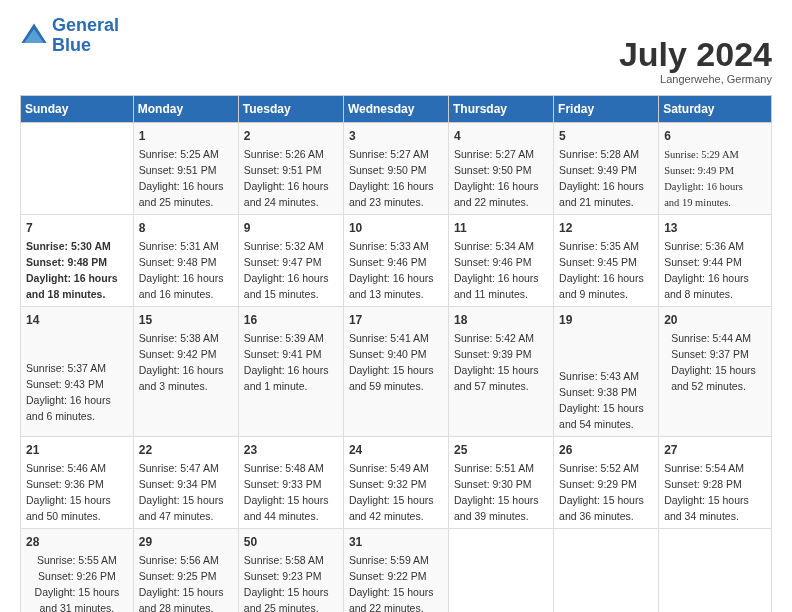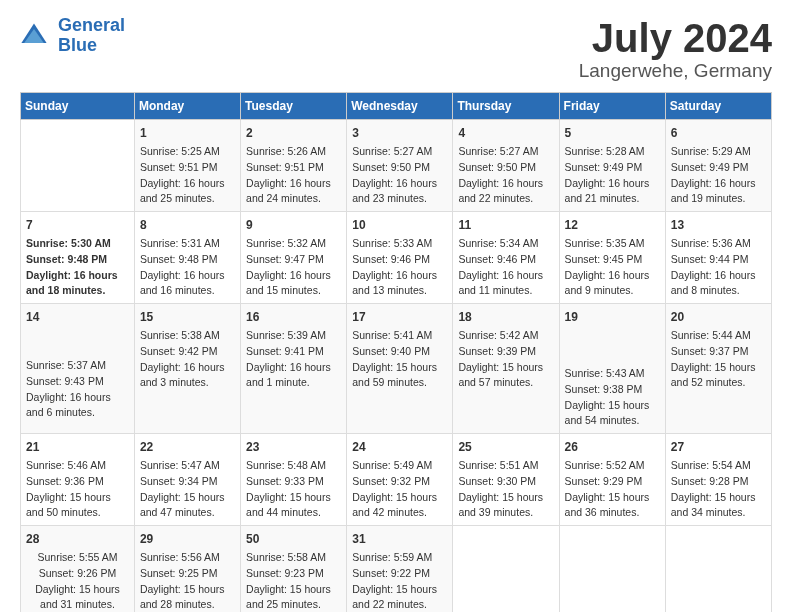--- a/index.html
+++ b/index.html
@@ -12,46 +12,47 @@
     }
     .header {
       display: flex;
       justify-content: space-between;
       align-items: flex-start;
       margin-bottom: 10px;
     }
     .logo {
       display: flex;
       align-items: center;
-      gap: 10px;
+      gap: 4px;
     }
     .logo-text {
       font-size: 18px;
       font-weight: bold;
       color: #333;
       line-height: 1.1;
     }
     .logo-text span {
       color: #2a6db5;
     }
     .logo-icon {
       width: 28px;
       height: 28px;
     }
     .title-block {
       text-align: right;
     }
     .month-year {
-      font-size: 40px;
+      font-size: 34px;
       font-weight: bold;
       color: #333;
       line-height: 1.1;
+      margin-top: 20px;
     }
     .location {
-      font-size: 19px;
+      font-size: 11px;
       color: #555;
     }
     table {
       width: 100%;
       border-collapse: collapse;
       font-size: 11px;
     }
     thead tr {
       background-color: #2a6db5;
       color: #fff;
@@ -161,21 +162,21 @@
         </td>
         <td>
           <span class="day-number">5</span>
           <div class="cell-content" style="white-space: pre-line;">Sunrise: 5:28 AM
 Sunset: 9:49 PM
 Daylight: 16 hours
 and 21 minutes.</div>
         </td>
         <td>
           <span class="day-number">6</span>
-          <div class="cell-content" style="white-space: pre-line;">Sunrise: 5:29 AM
+          <div class="cell-content" style="white-space: pre-line; font-family: Liberation Serif, serif;">Sunrise: 5:29 AM
 Sunset: 9:49 PM
 Daylight: 16 hours
 and 19 minutes.</div>
         </td>
       </tr>
       <tr>
         <td>
           <span class="day-number">7</span>
           <div class="cell-content" style="white-space: pre-line; font-weight: bold;">Sunrise: 5:30 AM
 Sunset: 9:48 PM
@@ -263,21 +264,21 @@
         </td>
         <td>
           <span class="day-number">19</span>
           <div class="cell-content" style="white-space: pre-line; margin-top: 40px;">Sunrise: 5:43 AM
 Sunset: 9:38 PM
 Daylight: 15 hours
 and 54 minutes.</div>
         </td>
         <td>
           <span class="day-number">20</span>
-          <div class="cell-content" style="white-space: pre-line;">Sunrise: 5:44 AM
+          <div class="cell-content" style="white-space: pre-line; margin-left: 7px;">Sunrise: 5:44 AM
 Sunset: 9:37 PM
 Daylight: 15 hours
 and 52 minutes.</div>
         </td>
       </tr>
       <tr>
         <td>
           <span class="day-number">21</span>
           <div class="cell-content" style="white-space: pre-line;">Sunrise: 5:46 AM
 Sunset: 9:36 PM

